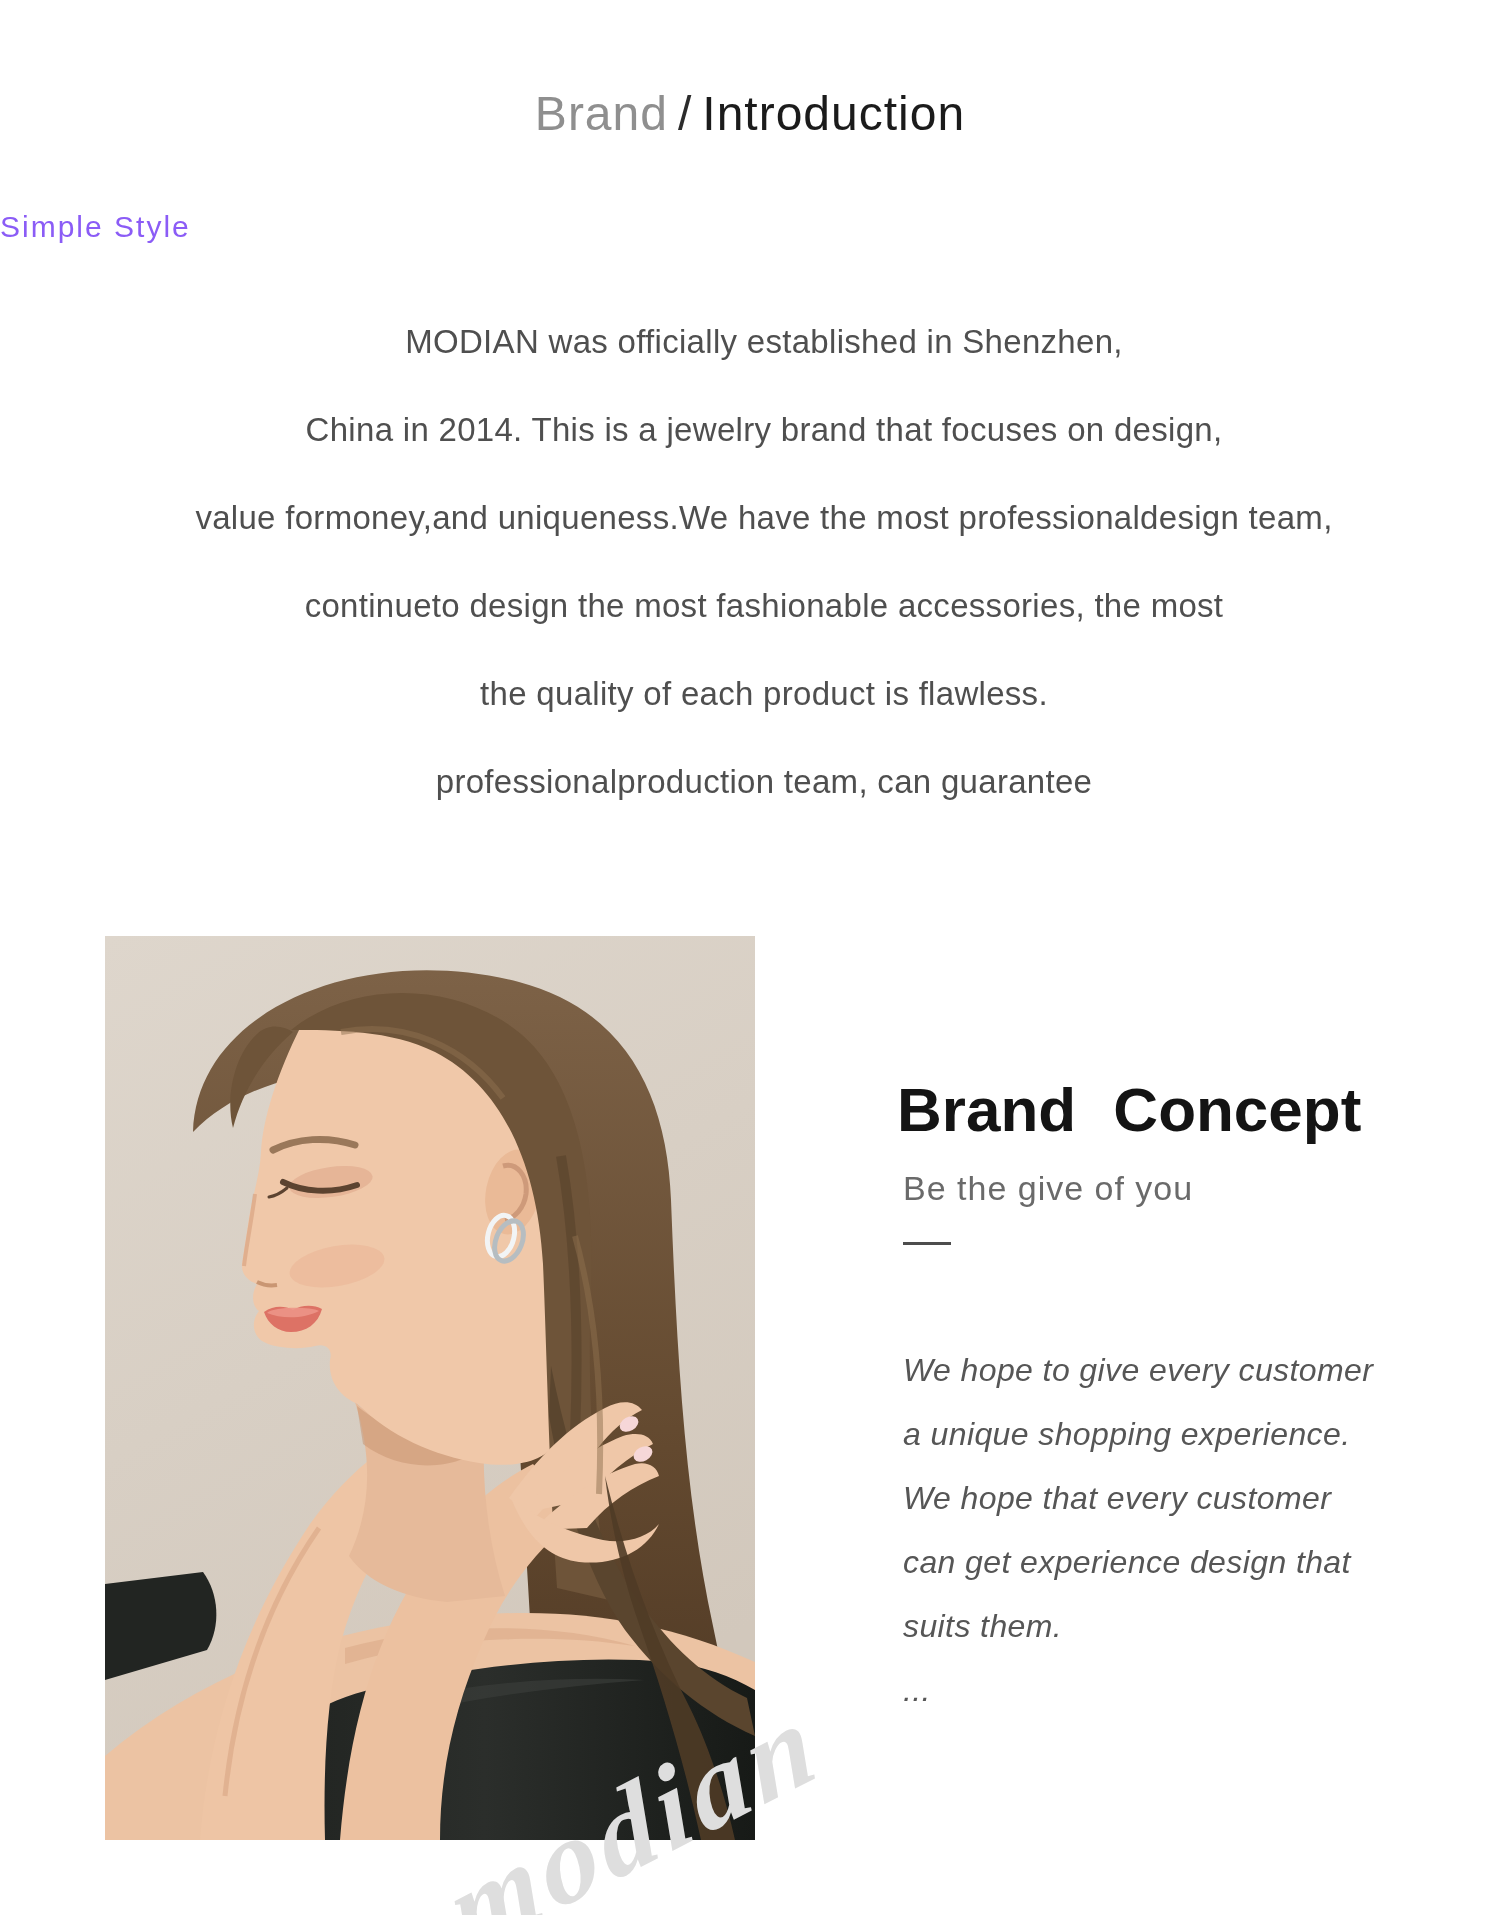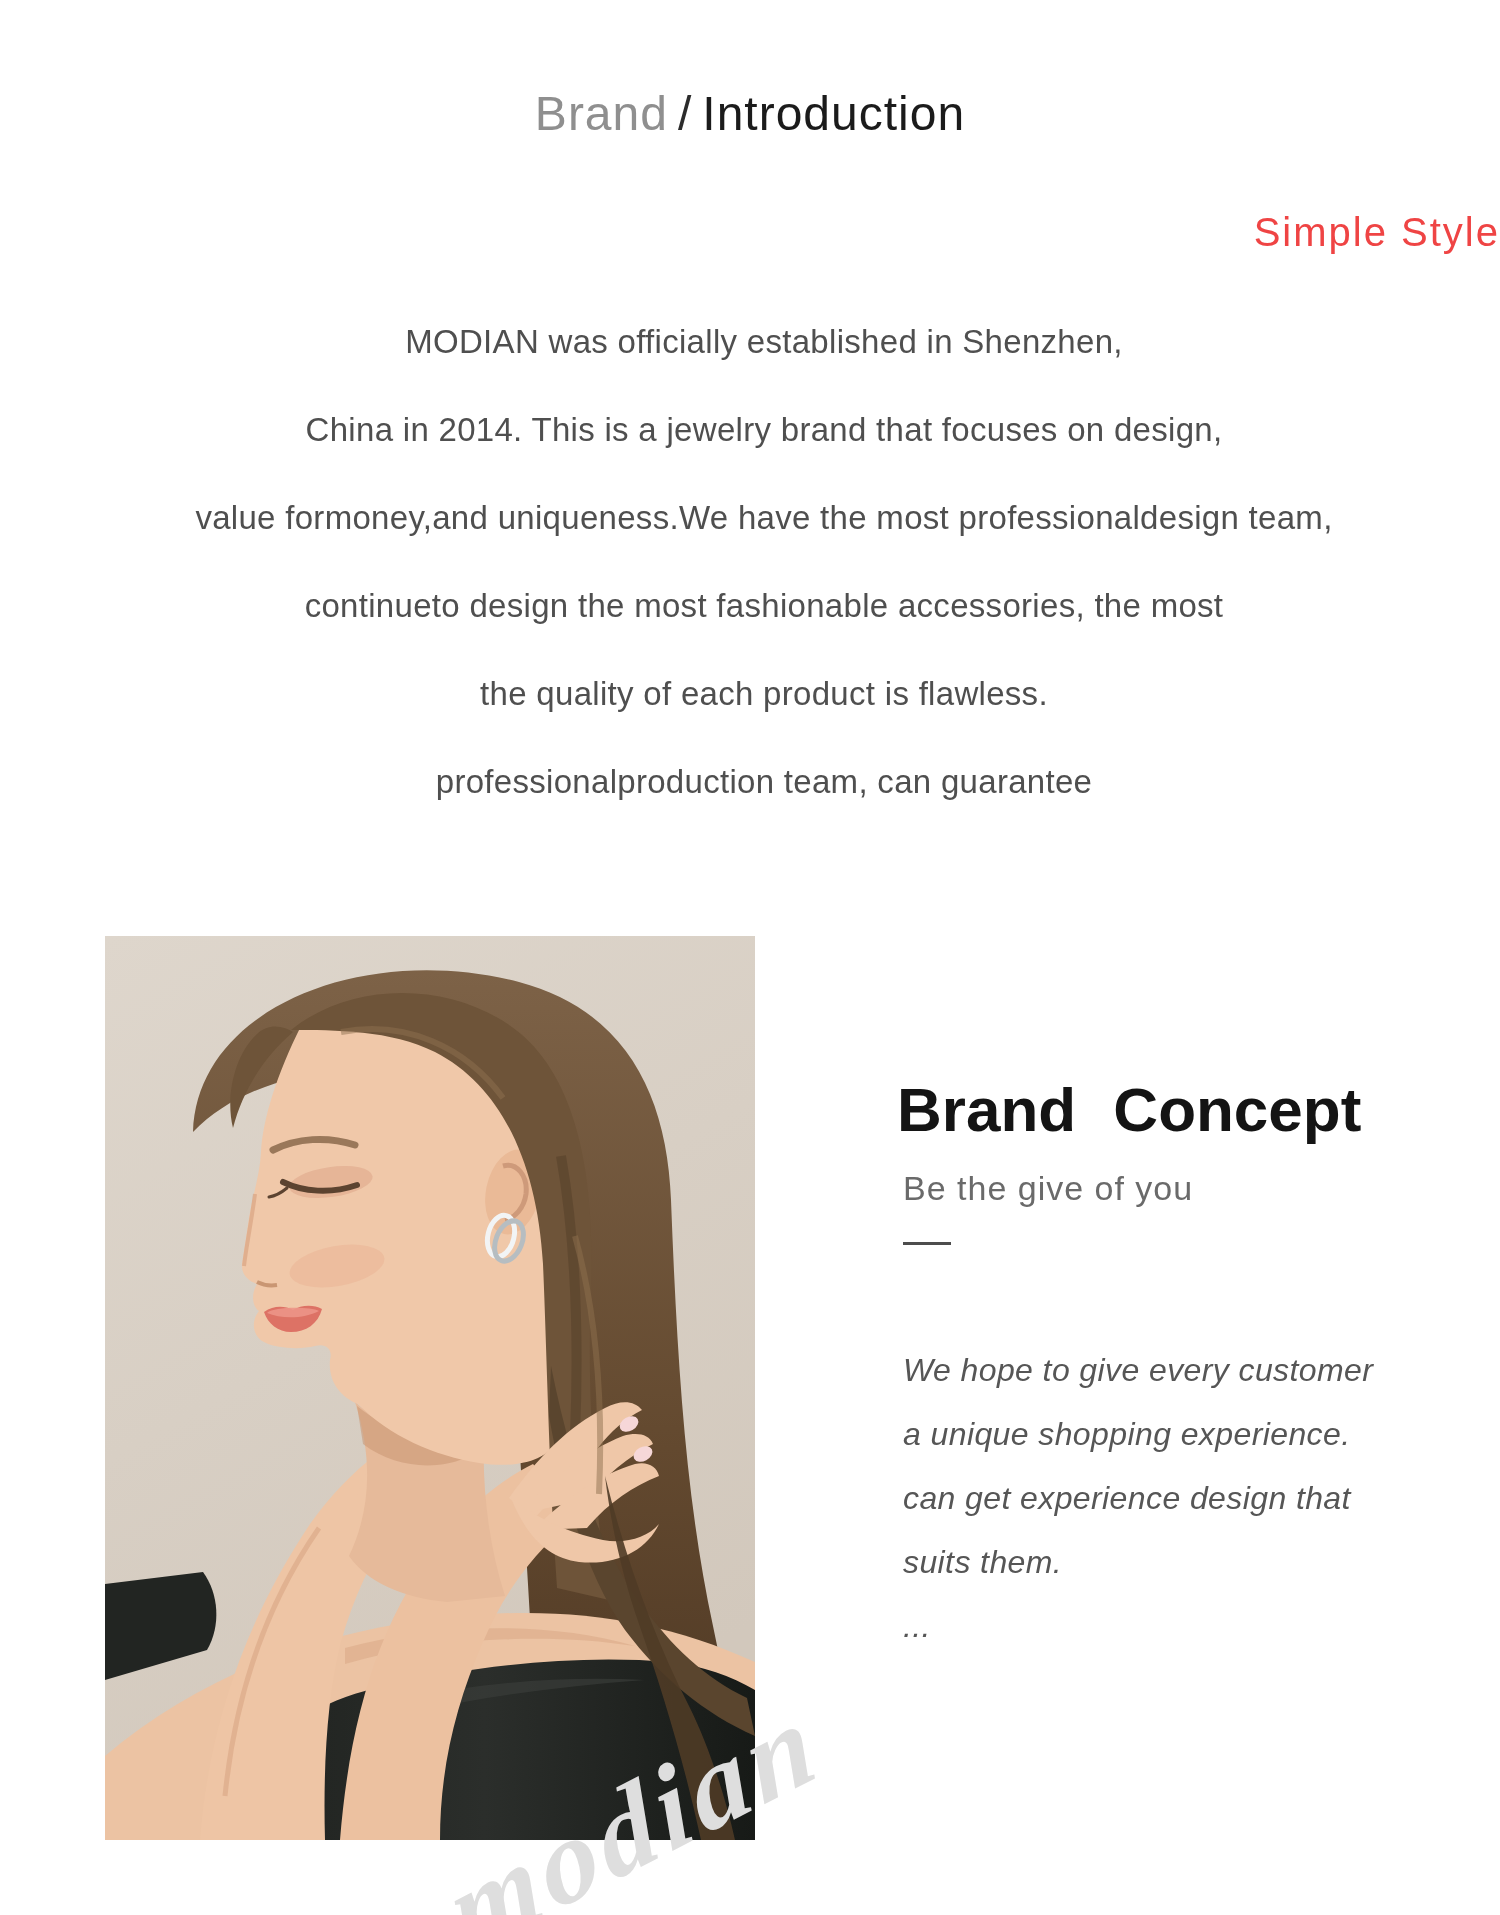--- a/index.html
+++ b/index.html
@@ -11,22 +11,22 @@
   
   .title{
     position:absolute;top:74px;left:0;width:100%;margin:0;
     text-align:center;font-size:48px;font-weight:400;letter-spacing:1px;
   }
   .t-gray{color:#8f8f8f;font-weight:300;}
   .t-sep{color:#2b2b2b;font-weight:300;margin:0 10px;}
   .t-dark{color:#1b1b1b;font-weight:400;}
   .subtitle{
     position:absolute;top:198px;left:0;width:100%;
-    text-align:right;font-size:40px;font-weight:300;
-    color:#ef4444;letter-spacing:2px;
+    text-align:left;font-size:30px;font-weight:300;
+    color:#8b5cf6;letter-spacing:2px;
   }
   
   .intro{
     position:absolute;top:286px;left:14px;width:100%;
     text-align:center;font-size:33px;line-height:88px;
     color:#4f4f4f;font-weight:300;letter-spacing:.3px;
   }
   
   .photo{
     position:absolute;left:105px;top:924px;width:650px;height:904px;
@@ -164,19 +164,20 @@
     <div class="watermark">modian</div>
   </figure>
 
   <section class="concept">
     <h2>Brand  Concept</h2>
     <div class="tagline">Be the give of you</div>
     <div class="divider"></div>
     <div class="concept-body">
       <div>We hope to give every customer</div>
       <div>a unique shopping experience.</div>
+      <div>We hope that every customer</div>
       <div>can get experience design that</div>
       <div>suits them.</div>
       <div>...</div>
     </div>
   </section>
 
 </div>
 
 </body></html>

